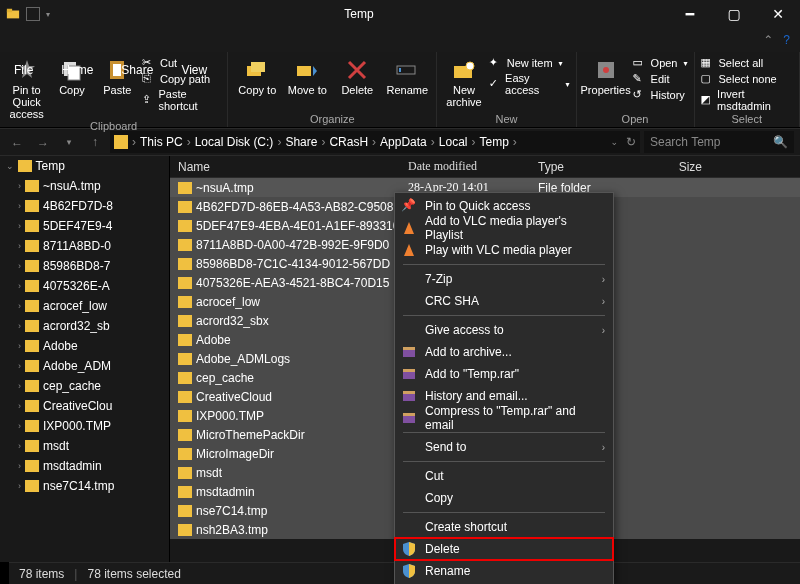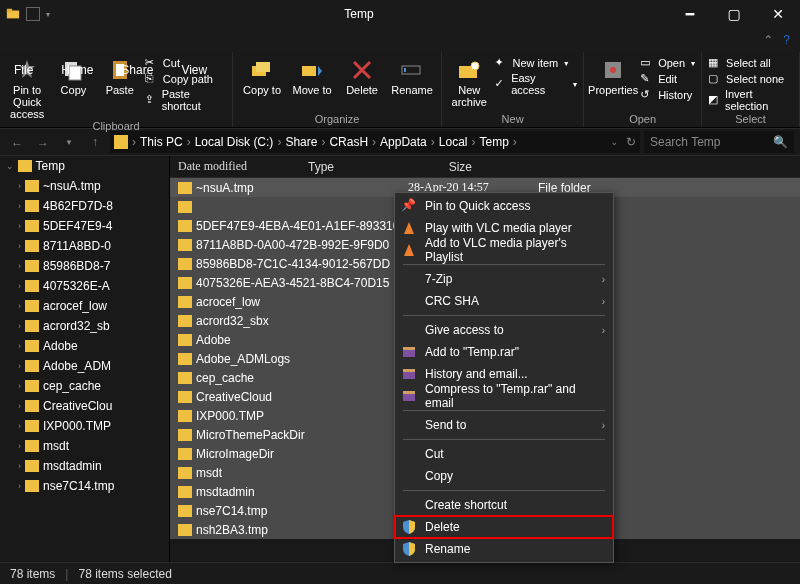--- a/index.html
+++ b/index.html
@@ -45,21 +45,21 @@
 .row-item { display: flex; height: 19px; align-items: center; font-size: 12px; background: #4a4a4a; color: #fff; }
 .row-item.first { background: #555; }
 .row-item .cell { display: flex; align-items: center; gap: 4px; padding: 0 8px; overflow: hidden; white-space: nowrap; }
 .row-item .fi { width: 14px; height: 12px; background: #f0c040; flex-shrink: 0; }
 .ctx { position: absolute; left: 394px; top: 192px; width: 220px; background: #2b2b2b; border: 1px solid #555; box-shadow: 2px 2px 8px rgba(0,0,0,0.5); z-index: 10; padding: 2px 0; }
 .ctx-item { display: flex; align-items: center; height: 22px; padding: 0 8px 0 6px; gap: 8px; font-size: 12px; }
 .ctx-item .ctx-ico { width: 16px; height: 16px; flex-shrink: 0; }
 .ctx-item .arrow { margin-left: auto; color: #aaa; font-size: 10px; }
 .ctx-sep { height: 1px; background: #555; margin: 3px 8px; }
 .ctx-item.highlight { outline: 2px solid #e00; outline-offset: -1px; }
-.statusbar { height: 22px; background: #1a1a1a; display: flex; align-items: center; padding: 0 10px; gap: 10px; font-size: 12px; color: #ddd; border-top: 1px solid #2a2a2a; }
+.statusbar { height: 22px; background: #1a1a1a; display: flex; align-items: center; padding: 0 10px; gap: 10px; font-size: 12px; color: #ddd; border-top: 1px solid #2a2a2a; margin-left: 9px; }
 .statusbar .divider { color: #555; }
 svg { display: block; }
 </style>
 </head>
 <body>
 
 <div class="titlebar">
   <div class="qat">
     <span>
         <svg class="r-icon" style="width:14px;height:14px" viewBox="0 0 16 16">
@@ -222,21 +222,21 @@
         <div class="r-small">
             <span class="mini">▦</span>
             <span>Select all</span>
           </div>
         <div class="r-small">
             <span class="mini">▢</span>
             <span>Select none</span>
           </div>
         <div class="r-small">
             <span class="mini">◩</span>
-            <span>Invert selection</span>
+            <span>Invert msdtadmin</span>
           </div>
       </div>
     </div>
     <div class="label">Select</div>
   </div>
 </div>
 
 <div class="addressbar">
   <div class="nav-arrow">←</div>
   <div class="nav-arrow">→</div>
@@ -353,37 +353,39 @@
         </div>
         <div class="nav-item">
           <span style="color:#888;font-size:9px">›</span>
           <span class="fi"></span>
           <span>nse7C14.tmp</span>
         </div>
       </div>
   </div>
   <div class="list-pane">
     <div class="list-header">
+      <div class="col-name">Name</div>
       <div class="col-date">Date modified</div>
       <div class="col-type">Type</div>
       <div class="col-size">Size</div>
     </div>
     <div class="list-rows" id="list-rows">
         <div class="row-item first">
           <div class="cell col-name">
             <span class="fi"></span>
             <span>~nsuA.tmp</span>
           </div>
-          <div class="cell col-date">28-Apr-20 14:57</div>
+          <div class="cell col-date">28-Apr-20 14:01</div>
           <div class="cell col-type">File folder</div>
           <div class="cell col-size"></div>
         </div>
         <div class="row-item">
           <div class="cell col-name">
             <span class="fi"></span>
+            <span>4B62FD7D-86EB-4A53-AB82-C9508</span>
           </div>
           <div class="cell col-date"></div>
           <div class="cell col-type"></div>
           <div class="cell col-size"></div>
         </div>
         <div class="row-item">
           <div class="cell col-name">
             <span class="fi"></span>
             <span>5DEF47E9-4EBA-4E01-A1EF-893310</span>
           </div>
@@ -543,46 +545,55 @@
   <div class="ctx-item">
       <span class="ctx-ico">📌</span>
       <span>Pin to Quick access</span>
     </div>
   <div class="ctx-item">
       <span class="ctx-ico">
         <svg viewBox="0 0 16 16">
           <path fill="#f08030" d="M8 2l5 12H3z"></path>
         </svg>
       </span>
+      <span>Add to VLC media player's Playlist</span>
+    </div>
+  <div class="ctx-item">
+      <span class="ctx-ico">
+        <svg viewBox="0 0 16 16">
+          <path fill="#f08030" d="M8 2l5 12H3z"></path>
+        </svg>
+      </span>
       <span>Play with VLC media player</span>
-    </div>
-  <div class="ctx-item">
-      <span class="ctx-ico">
-        <svg viewBox="0 0 16 16">
-          <path fill="#f08030" d="M8 2l5 12H3z"></path>
-        </svg>
-      </span>
-      <span>Add to VLC media player's Playlist</span>
     </div>
   <div class="ctx-sep"></div>
   <div class="ctx-item">
       <span class="ctx-ico"></span>
       <span>7-Zip</span>
       <span class="arrow">›</span>
     </div>
   <div class="ctx-item">
       <span class="ctx-ico"></span>
       <span>CRC SHA</span>
       <span class="arrow">›</span>
     </div>
   <div class="ctx-sep"></div>
   <div class="ctx-item">
       <span class="ctx-ico"></span>
       <span>Give access to</span>
       <span class="arrow">›</span>
+    </div>
+  <div class="ctx-item">
+      <span class="ctx-ico">
+        <svg viewBox="0 0 16 16">
+          <rect x="2" y="3" width="12" height="10" fill="#8050a0"></rect>
+          <rect x="2" y="3" width="12" height="3" fill="#d0a060"></rect>
+        </svg>
+      </span>
+      <span>Add to archive...</span>
     </div>
   <div class="ctx-item">
       <span class="ctx-ico">
         <svg viewBox="0 0 16 16">
           <rect x="2" y="3" width="12" height="10" fill="#8050a0"></rect>
           <rect x="2" y="3" width="12" height="3" fill="#d0a060"></rect>
         </svg>
       </span>
       <span>Add to "Temp.rar"</span>
     </div>

